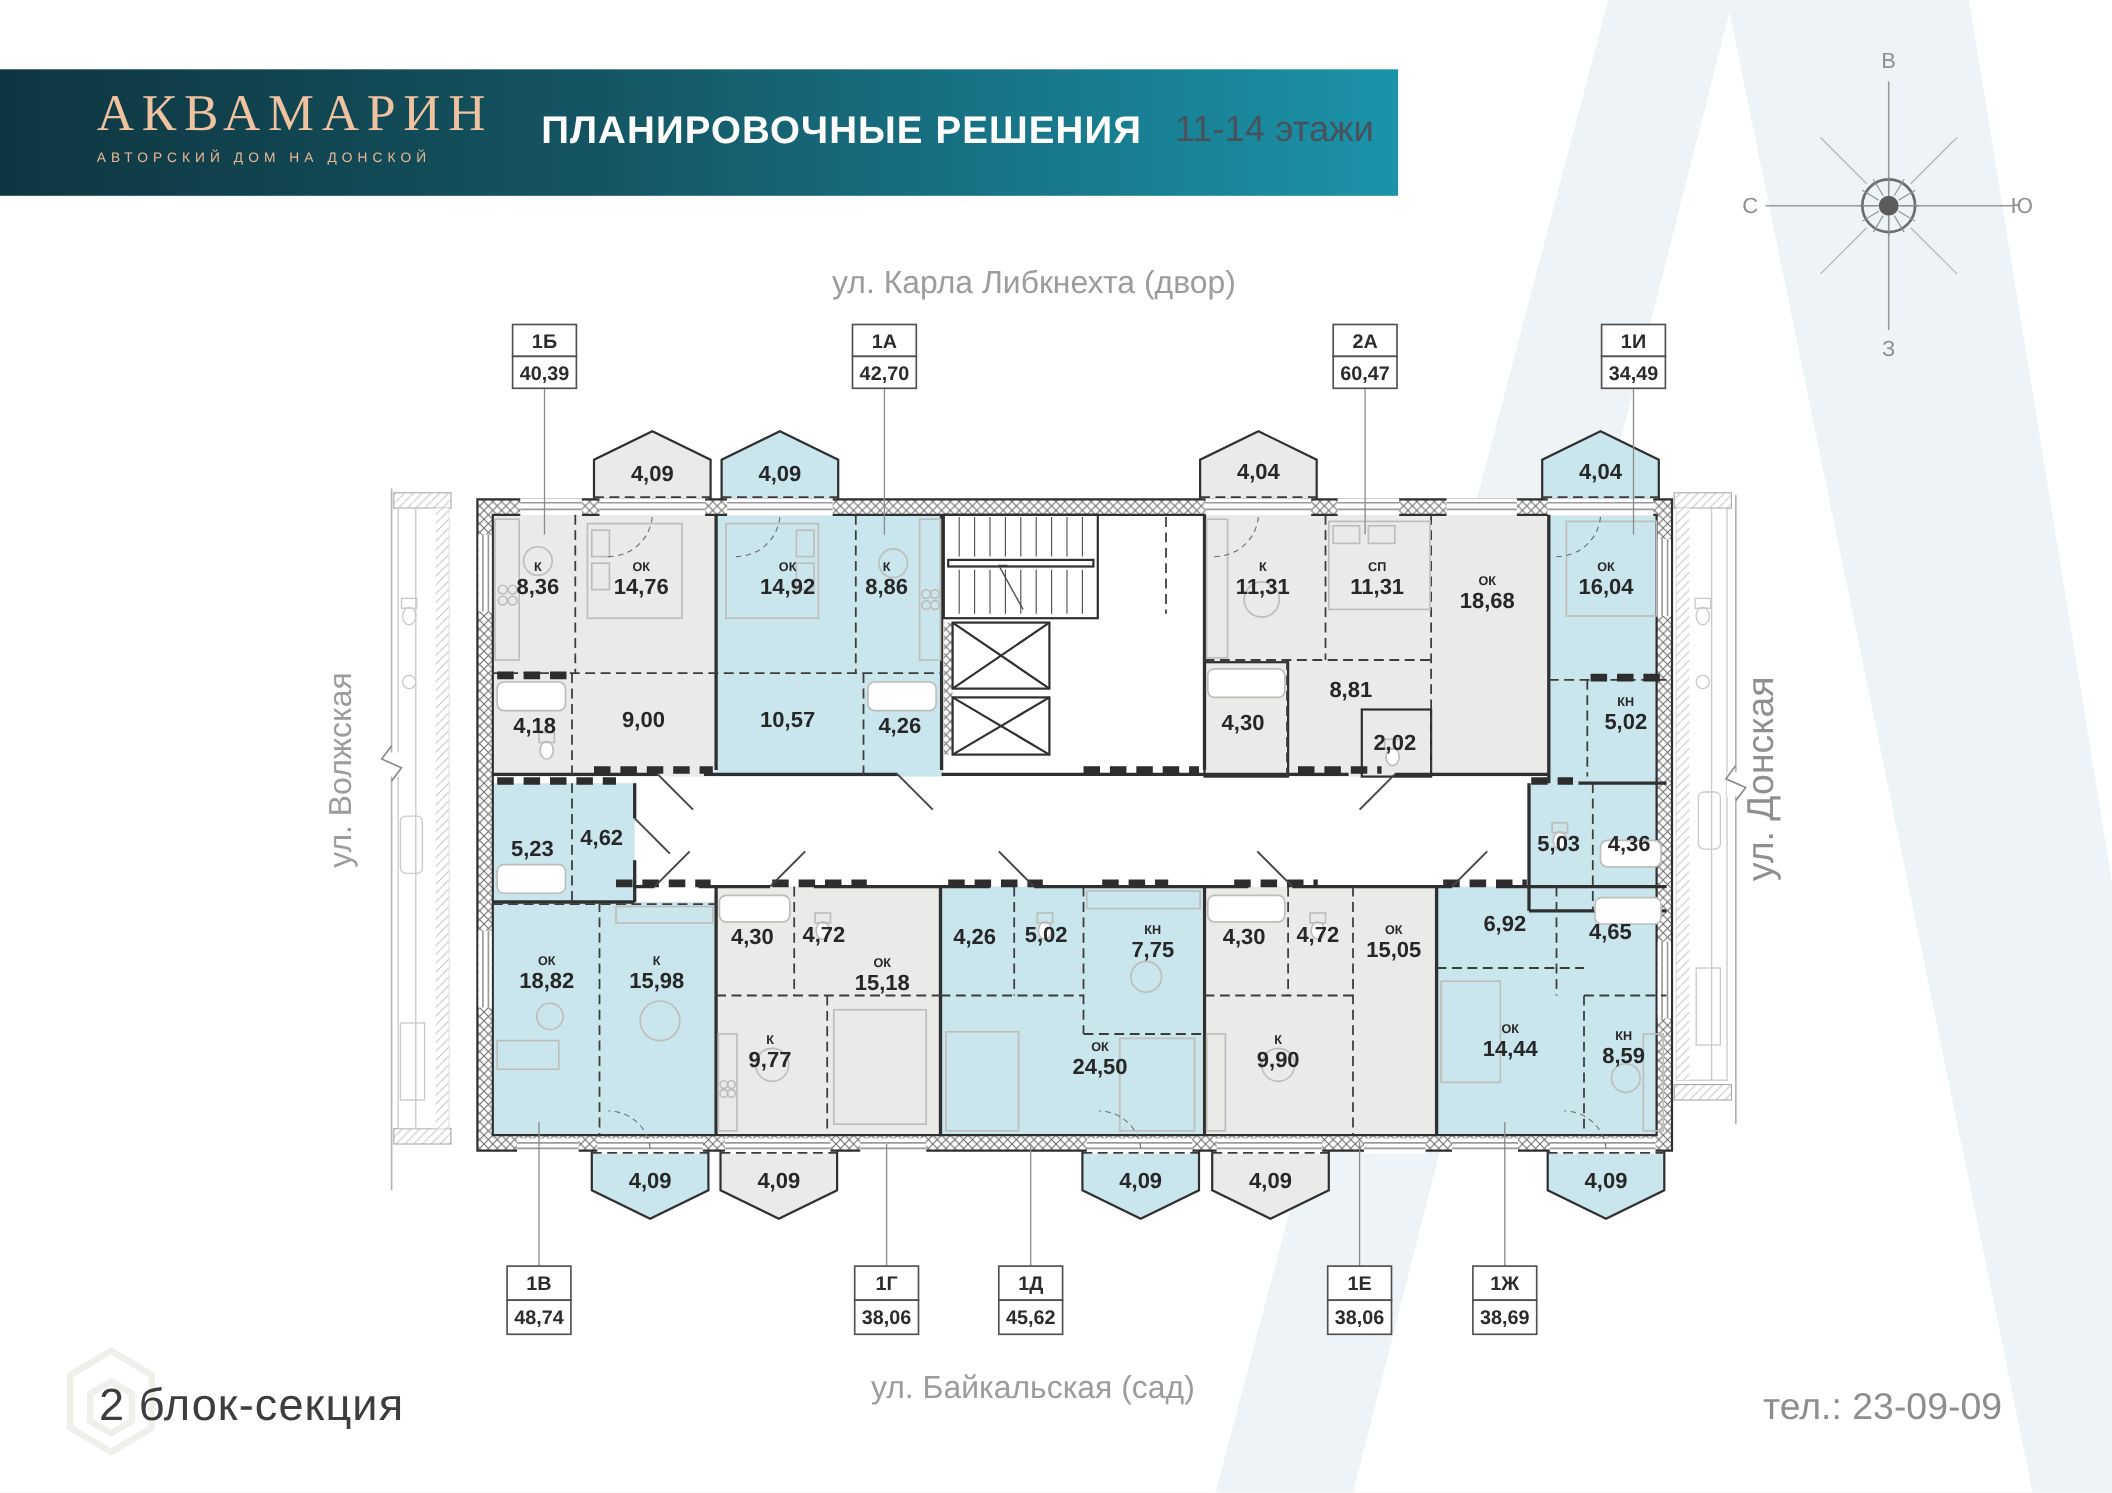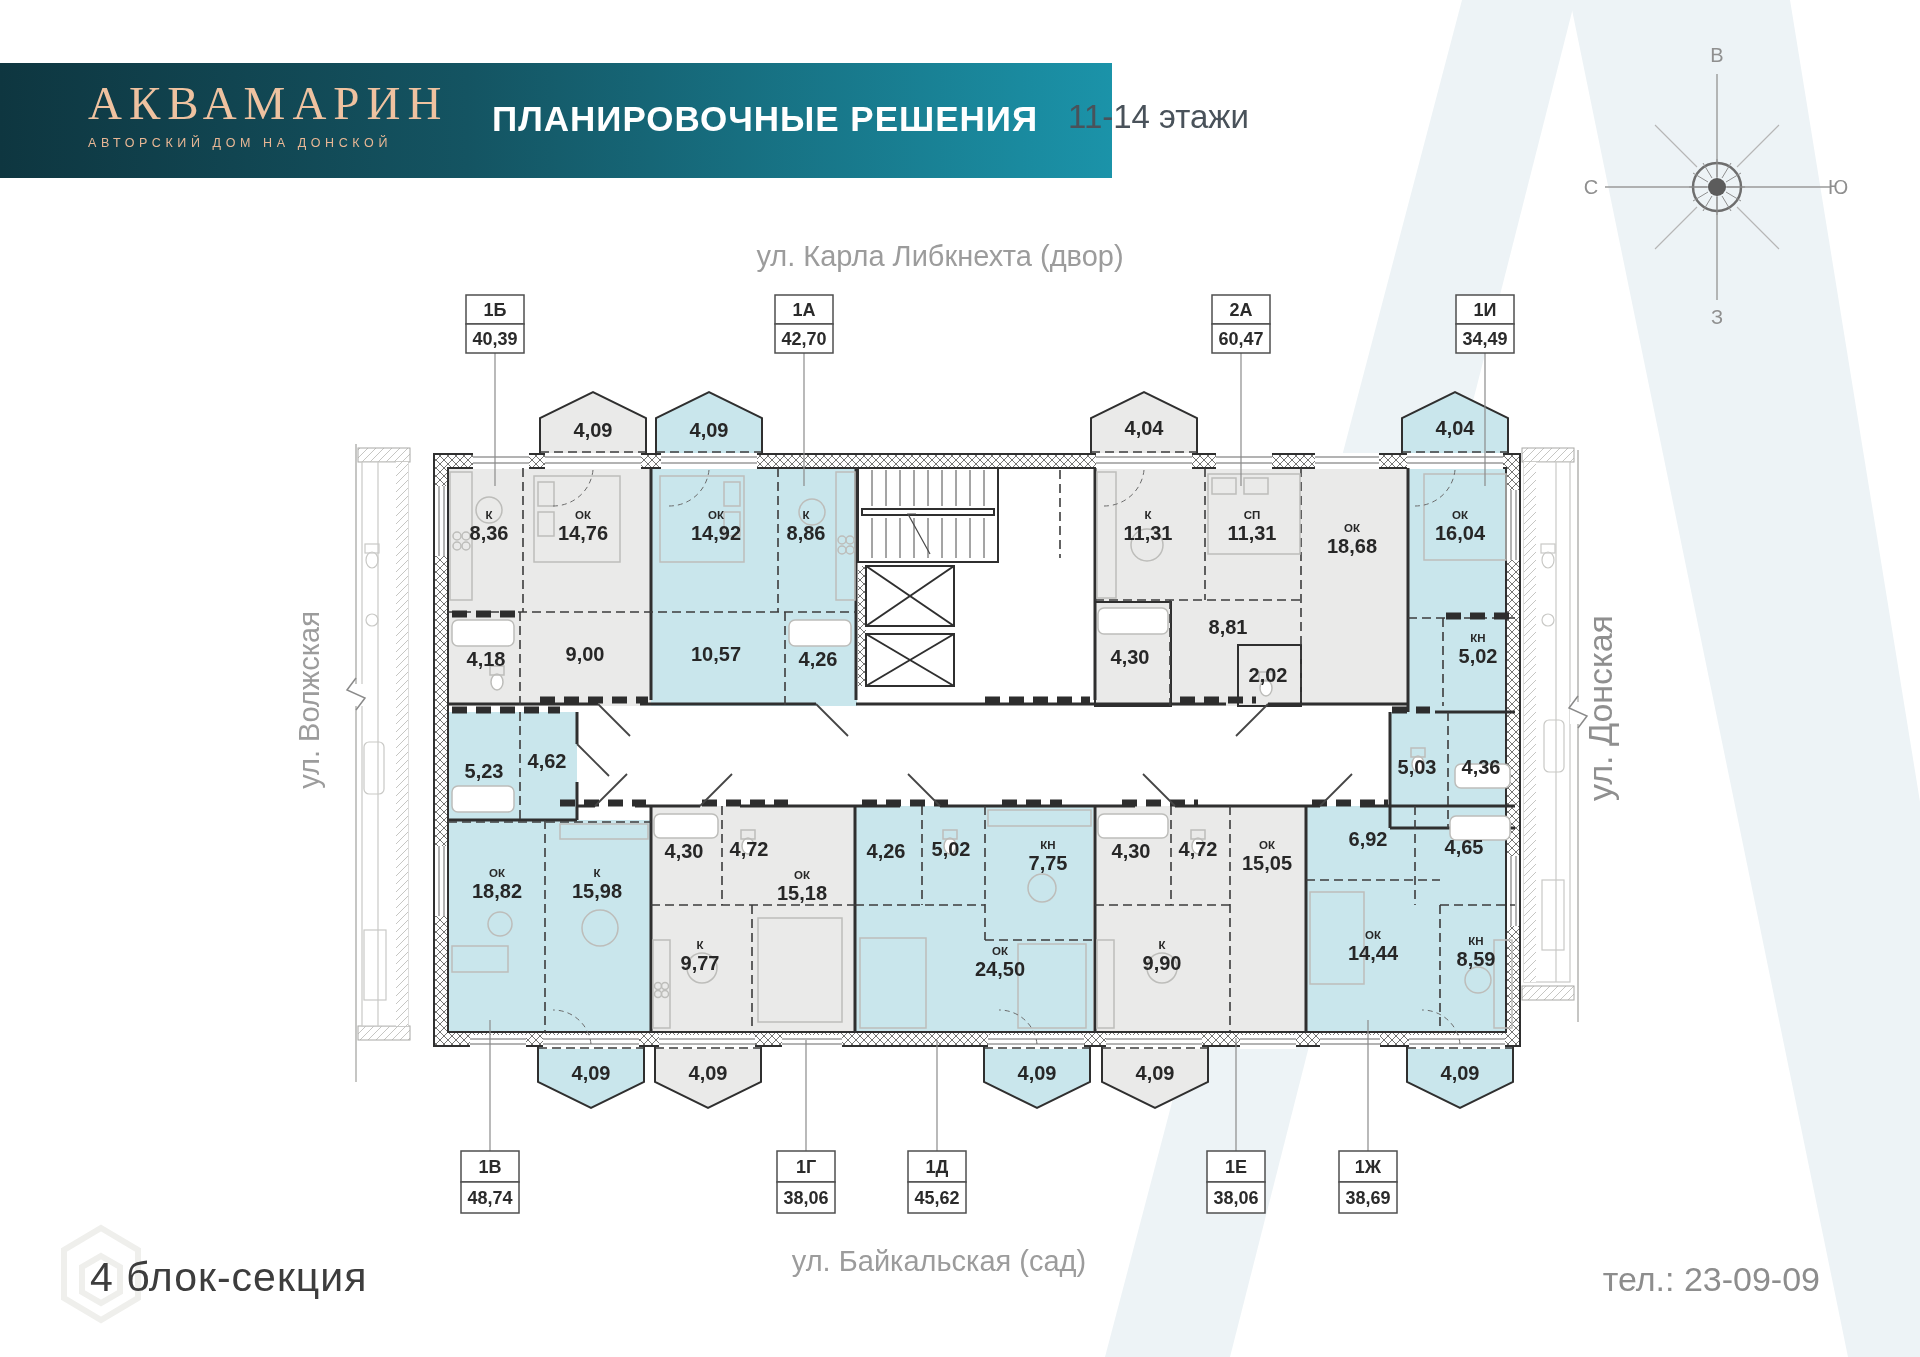--- a/index.html
+++ b/index.html
@@ -1,20 +1,20 @@
 <!DOCTYPE html>
 <html><head>
 <meta charset="utf-8">
 <style>
   html,body{margin:0;padding:0;background:#f2f2f2;}
   #stage{position:relative;width:1920px;height:1357px;background:#ffffff;overflow:hidden;
          font-family:"Liberation Sans", sans-serif;}
   #plan-svg{position:absolute;left:0;top:0;z-index:1;}
   
-  #header-band{position:absolute;left:0;top:63px;width:1112px;height:115px;z-index:3;
+  #header-band{position:absolute;left:0;top:63px;width:1271px;height:115px;z-index:3;
     background:linear-gradient(90deg,#0e3640 0%,#145462 42%,#1b93a9 100%);}
   #logo-block{position:absolute;left:88px;top:17px;}
   #logo-title{font-family:"Liberation Serif", serif;font-size:47px;letter-spacing:7px;
     color:#efc2a0;font-weight:400;line-height:1;}
   #logo-subtitle{margin-top:9px;font-size:12.5px;letter-spacing:4.6px;color:#e9b795;}
   #header-title{position:absolute;left:468px;top:36px;font-size:35px;font-weight:bold;
     letter-spacing:1px;color:#ffffff;white-space:nowrap;margin-left:24px;}
   #header-floors{position:absolute;left:1068px;top:98px;z-index:3;font-size:33px;color:#49525a;}
   
   #footer-section{position:absolute;left:90px;top:1254px;z-index:3;font-size:41px;
@@ -55,21 +55,21 @@
     </div>
     <div id="header-title">ПЛАНИРОВОЧНЫЕ РЕШЕНИЯ</div>
   </div>
   <div id="header-floors">11-14 этажи</div>
 
   <div id="dk-watermark">
     <svg width="86" height="104" viewBox="0 0 86 104">
       <path d="M43,6 L80,28 L80,76 L43,98 L6,76 L6,28 Z M43,34 L62,45 L62,70 L43,81 L24,70 L24,45 Z" fill="none" stroke="#efefec" stroke-width="6"></path>
     </svg>
   </div>
-  <div id="footer-section">4 блок-секция</div>
+  <div id="footer-section">2 блок-секция</div>
   <div id="footer-phone">тел.: 23-09-09</div>
 
   <svg id="plan-svg" width="1920" height="1357" viewBox="0 0 1920 1357">
     <defs>
       <pattern id="hatch" width="8" height="8" patternUnits="userSpaceOnUse">
         <rect width="8" height="8" fill="#ffffff"></rect>
         <path d="M0,8 L8,0 M0,0 L8,8" stroke="#666664" stroke-width="0.9"></path>
       </pattern>
       <pattern id="hatchL" width="8" height="8" patternUnits="userSpaceOnUse">
         <rect width="8" height="8" fill="#ffffff"></rect>

